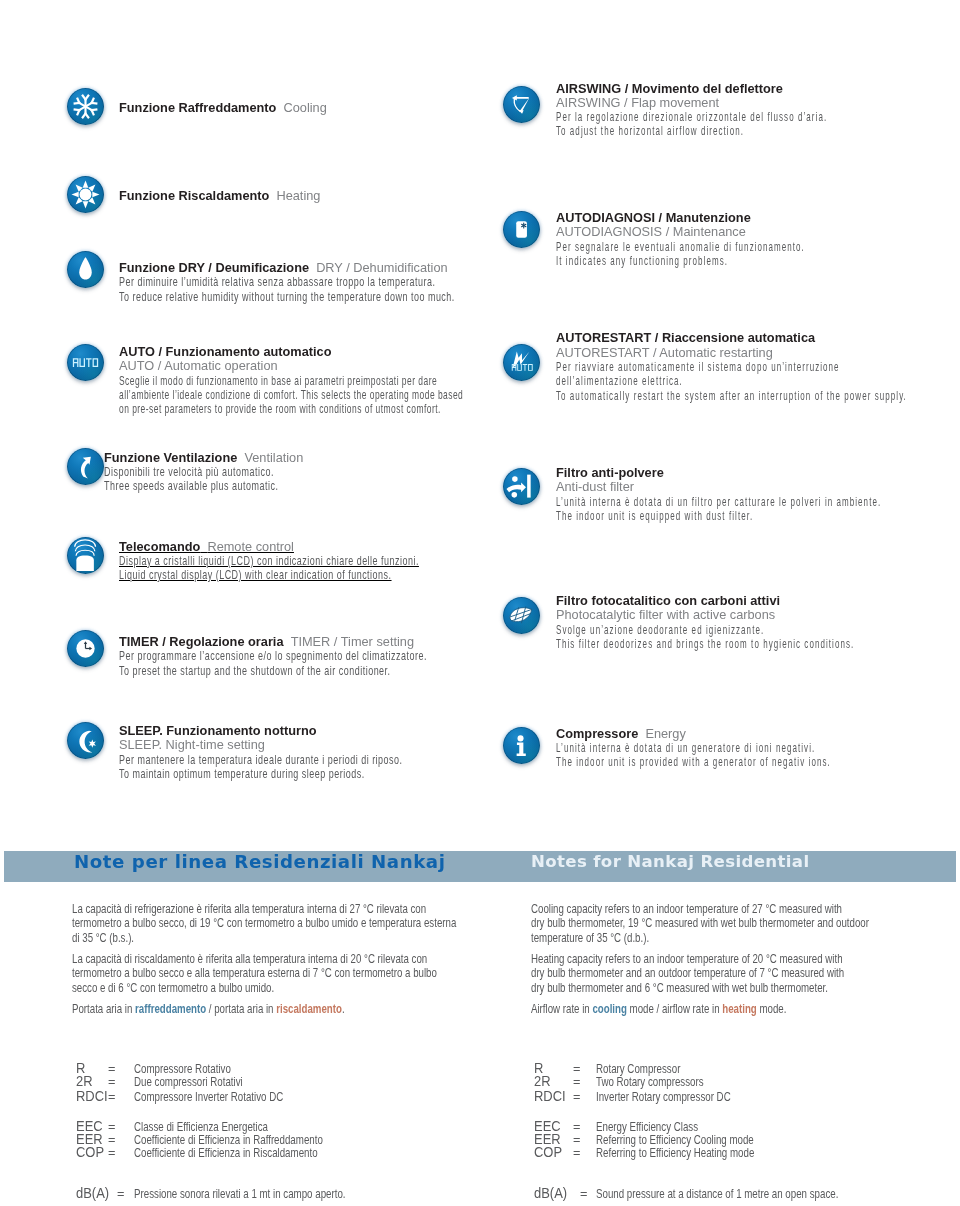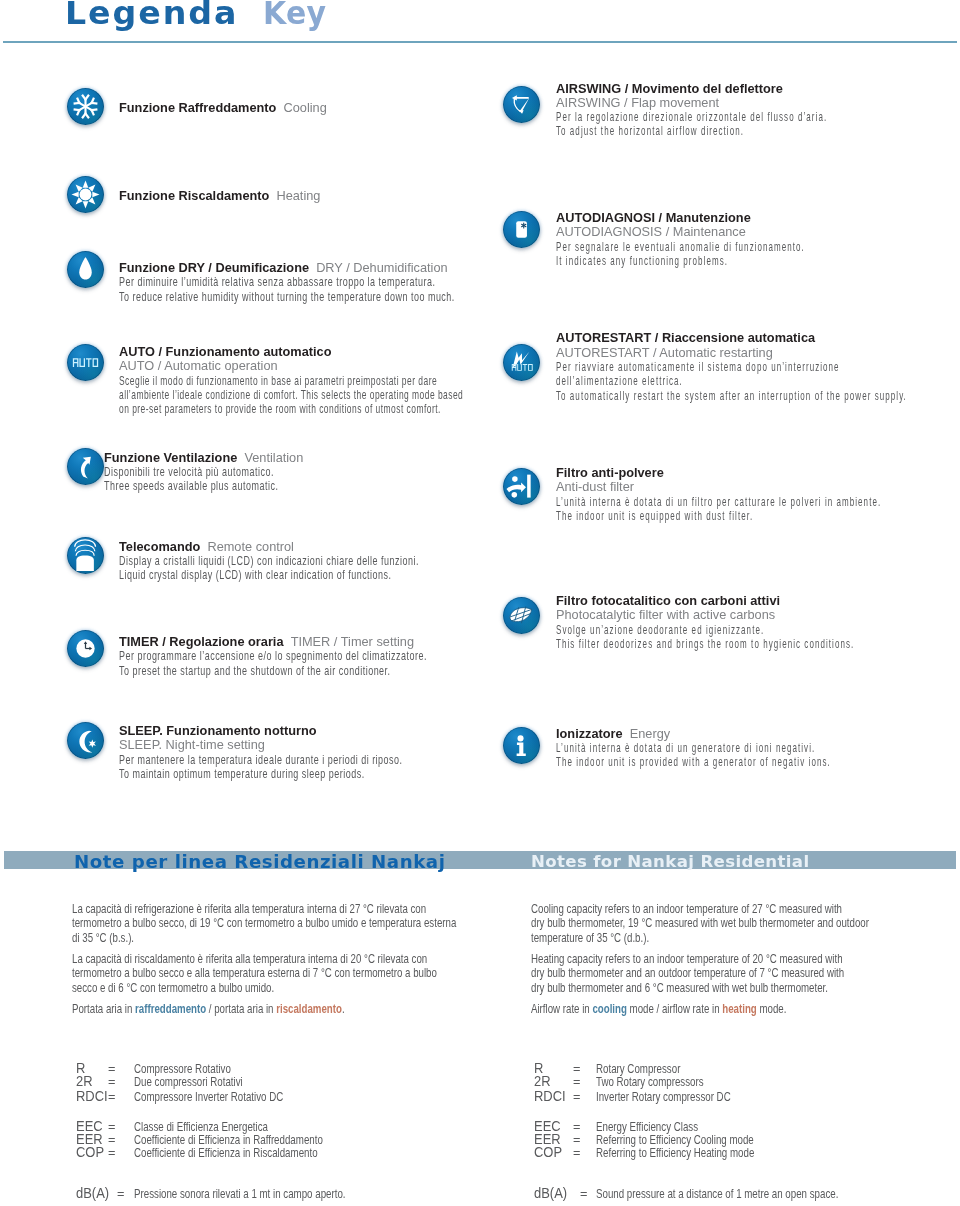--- a/index.html
+++ b/index.html
@@ -34,21 +34,21 @@
 .iconbtn{position:relative;width:37px;height:37px;border-radius:50%;
   background:
     radial-gradient(circle at 74% 80%, rgba(20,165,180,0.30) 0%, rgba(20,165,180,0.0) 46%),
     radial-gradient(circle at 36% 26%, #1f8bcb 0%, #1079ba 28%, #0a67a2 62%, #075c90 88%, #0a5486 100%);
   box-shadow:0 0 0 1px rgba(9,69,110,0.55) inset,
              0 2px 4px rgba(60,70,80,0.35),
              0 0 3px 1px rgba(200,225,245,0.85);}
 .iconbtn svg{position:absolute;left:0;top:0;width:37px;height:37px;display:block;}
 
 
-#banner{position:absolute;left:4px;top:851px;width:952px;height:18px;background:#8fabbd;}
+#banner{position:absolute;left:4px;top:851px;width:952px;height:31px;background:#8fabbd;}
 .bn-it{position:absolute;left:70px;top:4px;font-size:18.2px;line-height:13.3px;font-weight:bold;color:#0f63ad;
   font-family:"DejaVu Sans",sans-serif;letter-spacing:0.55px;transform-origin:left top;white-space:nowrap;}
 .bn-en{position:absolute;left:527px;top:5px;font-size:16.6px;line-height:12px;font-weight:bold;color:#e8f0f6;
   font-family:"DejaVu Sans",sans-serif;letter-spacing:0.36px;transform-origin:left top;white-space:nowrap;}
 
 
 .np{position:absolute;font-size:12.9px;line-height:14.3px;color:#58595b;white-space:nowrap;
   transform:scaleX(0.752);transform-origin:left top;}
 .acc-cool{color:#4a82a3;font-weight:bold;}
 .acc-heat{color:#c4785f;font-weight:bold;}
@@ -56,25 +56,20 @@
 
 .abbr{position:absolute;font-size:12.9px;line-height:13.2px;color:#58595b;white-space:nowrap;height:13.2px;}
 .abbr span{position:absolute;top:0;display:block;transform-origin:left top;}
 .abbr .code{font-size:14.4px;line-height:13.2px;transform:scaleX(0.9);}
 .abbr .eq{font-size:13.4px;line-height:13.2px;transform:scaleX(0.95);}
 .abbr .desc2{font-size:12.9px;line-height:13.2px;transform:scaleX(0.755);}
 </style>
 </head>
 <body>
 <div id="page">
-<div id="header">
-  <div class="title-it">Legenda</div>
-  <div class="title-en">Key</div>
-  <div class="rule"></div>
-</div>
 <div id="features">
       <div class="feat col-left" style="left:67px;top:0px;">
         <div class="ic" style="top:88px;">
           <div class="iconbtn">
             <svg viewBox="0 0 38 38" xmlns="http://www.w3.org/2000/svg">
               <g fill="#ffffff">
                 <g transform="rotate(0 19 19)">
                   <path d="M17.9 19.8 L17.9 12.0 L20.1 12.0 L20.1 19.8 Z"></path>
                   <path d="M19.0 13.6 L14.55 7.6 L16.35 6.25 L20.45 11.8 Z"></path>
                   <path d="M19.0 13.6 L23.45 7.6 L21.65 6.25 L17.55 11.8 Z"></path>
@@ -200,21 +195,21 @@
             <svg viewBox="0 0 38 38" xmlns="http://www.w3.org/2000/svg">
               <path fill="#ffffff" d="M9.6 35.0 L9.6 24.0 C9.6 20.8 12.4 19.0 18.6 19.0 C24.8 19.0 27.6 20.8 27.6 24.0 L27.6 35.0 Z"></path>
               <g fill="none" stroke="#ffffff" stroke-width="1.25">
                 <path d="M9.3 19.3 C9.3 15.8 13.0 13.6 18.6 13.6 C24.2 13.6 27.9 15.8 27.9 19.3"></path>
                 <path d="M8.6 14.6 C8.6 10.7 12.8 8.2 18.6 8.2 C24.4 8.2 28.6 10.7 28.6 14.6"></path>
                 <path d="M7.9 10.0 C7.9 5.7 12.6 2.9 18.6 2.9 C24.6 2.9 29.3 5.7 29.3 10.0"></path>
               </g>
             </svg>
           </div>
         </div>
-        <div class="tx" style="left:52px;top:539.6px;">
+        <div class="tx" style="left:52px;top:539.6px;text-decoration:underline;">
           <div class="ttl"><span>Telecomando</span><span class="gap">&nbsp;&nbsp;</span><span class="en">Remote control</span></div>
           <div class="desc" style="transform:scaleX(0.6950)">Display a cristalli liquidi (LCD) con indicazioni chiare delle funzioni.</div>
           <div class="desc" style="transform:scaleX(0.6950)">Liquid crystal display (LCD) with clear indication of functions.</div>
         </div>
       </div>
       <div class="feat col-left" style="left:67px;top:0px;">
         <div class="ic" style="top:630px;">
           <div class="iconbtn">
             <svg viewBox="0 0 38 38" xmlns="http://www.w3.org/2000/svg">
               <circle cx="19" cy="19" r="9.4" fill="#ffffff"></circle>
@@ -348,21 +343,21 @@
           <div class="iconbtn">
             <svg viewBox="0 0 38 38" xmlns="http://www.w3.org/2000/svg">
               <g fill="#ffffff">
                 <circle cx="18.0" cy="11.7" r="3.1"></circle>
                 <path d="M20.9 16.0 L20.9 27.3 L23.4 27.3 L23.4 29.8 L14.0 29.8 L14.0 27.3 L16.7 27.3 L16.7 18.6 L14.3 18.6 L14.3 16.0 Z"></path>
               </g>
             </svg>
           </div>
         </div>
         <div class="tx" style="left:53px;top:726.6px;">
-          <div class="ttl"><span>Ionizzatore</span><span class="gap">&nbsp;&nbsp;</span><span class="en">Energy</span></div>
+          <div class="ttl"><span>Compressore</span><span class="gap">&nbsp;&nbsp;</span><span class="en">Energy</span></div>
           <div class="desc" style="transform:scaleX(0.6200)">L’unità interna è dotata di un generatore di ioni negativi.</div>
           <div class="desc" style="transform:scaleX(0.6200)">The indoor unit is provided with a generator of negativ ions.</div>
         </div>
       </div>
     </div>
 <div id="banner">
   <div class="bn-it">Note per linea Residenziali Nankaj</div>
   <div class="bn-en">Notes for Nankaj Residential</div>
 </div>
 <div id="notes">

